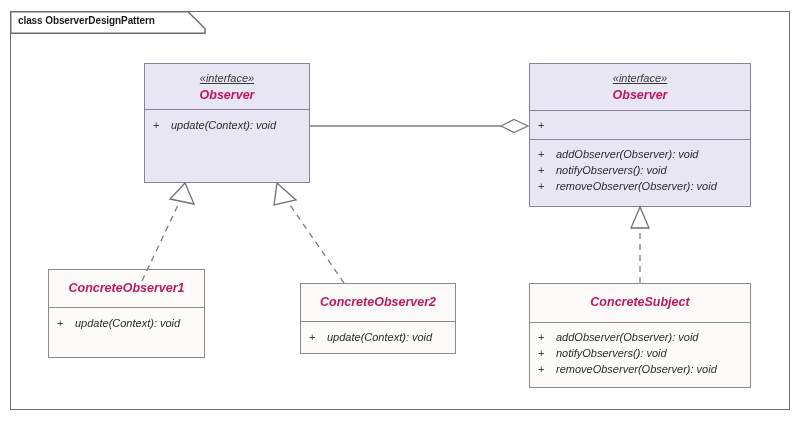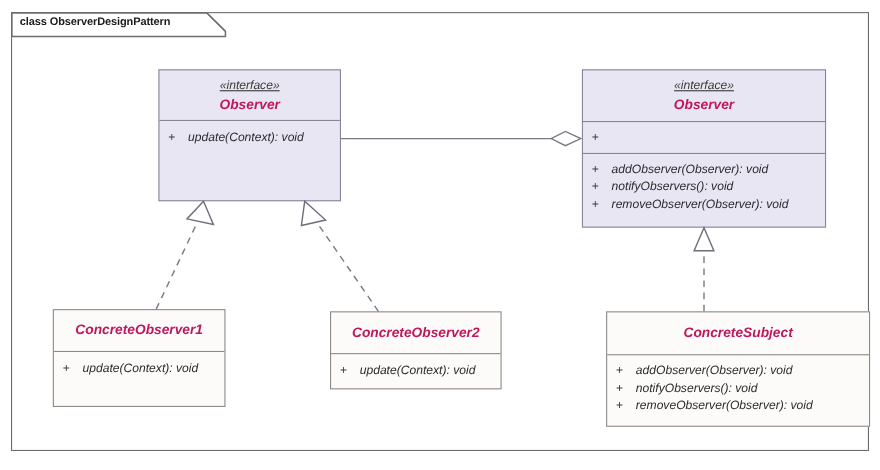--- a/index.html
+++ b/index.html
@@ -159,21 +159,21 @@
         <span class="vis">+</span>
         <span>notifyObservers(): void</span>
       </div>
       <div class="member">
         <span class="vis">+</span>
         <span>removeObserver(Observer): void</span>
       </div>
     </div>
   </div>
 
-  <div class="umlbox concrete" style="left:48px; top:281px; width:157px; height:89px;">
+  <div class="umlbox concrete" style="left:48px; top:269px; width:157px; height:89px;">
     <div class="compartment" style="height:37px; padding-top:9px;">
       <div class="classname">ConcreteObserver1</div>
     </div>
     <div class="compartment" style="height:50px; padding-top:7px;">
       <div class="member">
         <span class="vis">+</span>
         <span>update(Context): void</span>
       </div>
     </div>
   </div>
@@ -183,21 +183,21 @@
       <div class="classname">ConcreteObserver2</div>
     </div>
     <div class="compartment" style="height:50px; padding-top:7px;">
       <div class="member">
         <span class="vis">+</span>
         <span>update(Context): void</span>
       </div>
     </div>
   </div>
 
-  <div class="umlbox concrete" style="left:529px; top:283px; width:240px; height:105px;margin-left:22px;">
+  <div class="umlbox concrete" style="left:529px; top:283px; width:222px; height:105px;">
     <div class="compartment" style="height:38px; padding-top:9px;">
       <div class="classname">ConcreteSubject</div>
     </div>
     <div class="compartment" style="height:65px; padding-top:6px;">
       <div class="member">
         <span class="vis">+</span>
         <span>addObserver(Observer): void</span>
       </div>
       <div class="member">
         <span class="vis">+</span>

